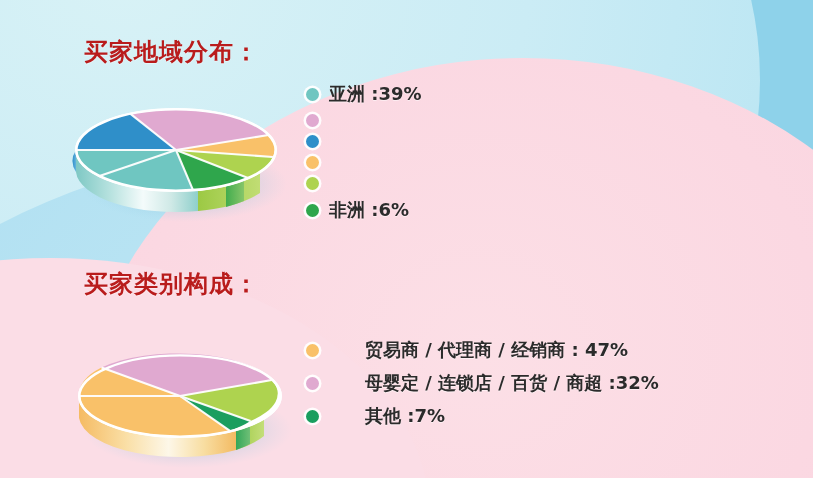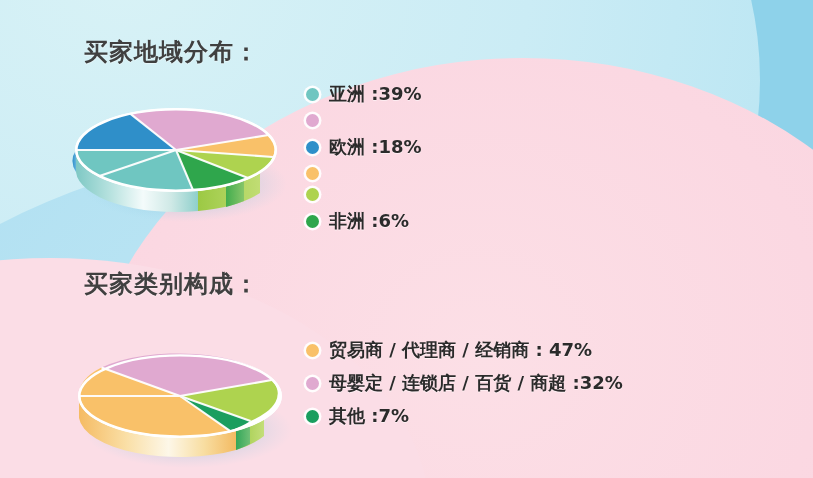--- a/index.html
+++ b/index.html
@@ -40,21 +40,21 @@
   }
 
   
   .content{position:absolute;inset:0;z-index:3;}
   .section{position:absolute;}
   #section-region{left:0;top:0;width:813px;height:240px;}
   #section-category{left:0;top:240px;width:656px;height:238px;}
 
   .section-title{
     position:absolute;
-    color:#404040;
+    color:#b91c1c;
     font-weight:bold;
     font-size:24px;
     letter-spacing:1px;
     white-space:nowrap;
     text-shadow:0 1px 1px rgba(255,255,255,.45);
   }
   #title-region{left:84px;top:36px;}
   #title-category{left:84px;top:28px;}
 
   .pie-wrap{position:absolute;}
@@ -64,21 +64,21 @@
 
   .legend{position:absolute;}
   #legend-region{left:306px;top:82px;}
   #legend-category{left:306px;top:98px;}
 
   .legend-item{
     display:flex;align-items:center;
     margin-bottom:8px;
     white-space:nowrap;
   }
-  #legend-category .legend-item{margin-bottom:9px;}
+  #legend-category .legend-item{margin-bottom:9px;gap:36px;}
   .legend-dot{
     width:13px;height:13px;border-radius:50%;
     box-shadow:0 0 0 2.5px rgba(255,255,255,.92);
     margin-right:10px;flex:0 0 auto;
   }
   .legend-label{
     font-size:18px;
     font-weight:bold;
     color:#2b2b2b;
     font-family:"DejaVu Sans","Liberation Sans",sans-serif;
@@ -177,21 +177,20 @@
       <div class="legend" id="legend-region">
         <div class="legend-item">
           <span class="legend-dot" style="background:#6fc6c1"></span>
           <span class="legend-label">亚洲 :39%</span>
         </div>
         <div class="legend-item">
           <span class="legend-dot" style="background:#e0a9d0"></span>
         </div>
         <div class="legend-item">
           <span class="legend-dot" style="background:#2f8fc9"></span>
-          <span class="legend-label">欧洲 :18%</span>
         </div>
         <div class="legend-item">
           <span class="legend-dot" style="background:#f9c169"></span>
         </div>
         <div class="legend-item">
           <span class="legend-dot" style="background:#aed34f"></span>
         </div>
         <div class="legend-item">
           <span class="legend-dot" style="background:#2fa64c"></span>
           <span class="legend-label">非洲 :6%</span>

